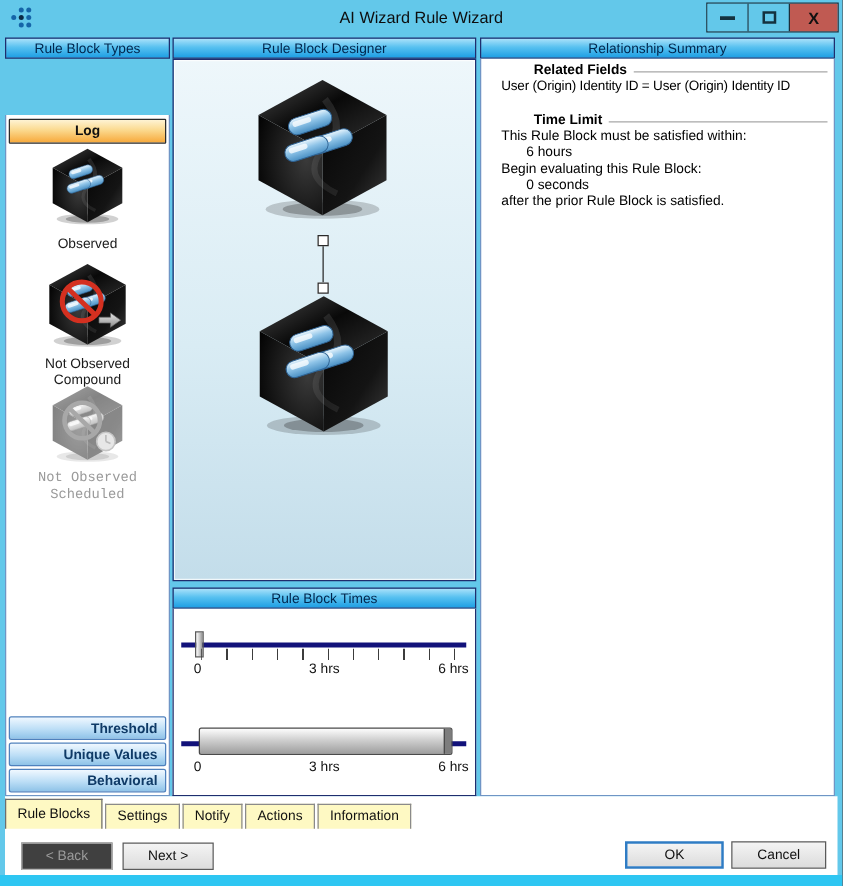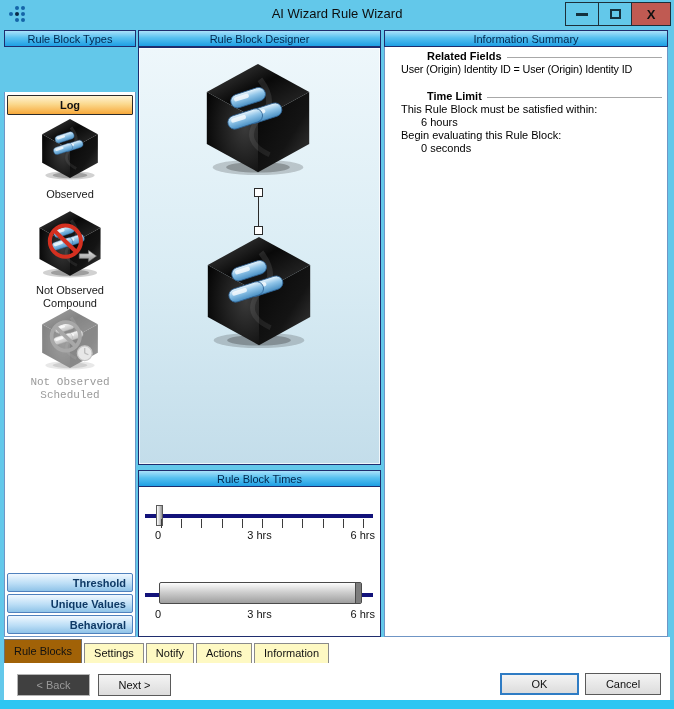--- a/index.html
+++ b/index.html
@@ -84,21 +84,21 @@
   .sec-title .rule{flex:1;height:1px;background:#a8a8a8;margin-left:5px;margin-top:1px;}
   .sec-gap{height:14px;}
   .indent1{padding-left:10px;white-space:nowrap;}
   .indent2{padding-left:30px;white-space:nowrap;}
   .rf-value{font-size:10.8px;letter-spacing:-0.15px;}
   
   .footer{position:absolute;left:4px;top:637px;width:666px;height:63px;background:#ffffff;}
   .tabs{position:absolute;left:0;top:1px;height:25px;display:flex;align-items:flex-end;}
   .tab{height:20px;line-height:19px;padding:0 9px;font-size:11px;color:#111;background:#fef9c3;
        border:1px solid #8a8a8a;border-bottom:none;margin-right:2px;cursor:default;}
-  .tab.active{height:24px;line-height:23px;background:#a16207;border-color:#6e6e6e;}
+  .tab.active{height:24px;line-height:23px;background:#fef9c3;border-color:#6e6e6e;}
   .btn{position:absolute;height:22px;font-size:11px;color:#111;text-align:center;
        background:linear-gradient(180deg,#f4f4f4,#dcdcdc);border:1px solid #5a5a5a;
        font-family:"Liberation Sans",sans-serif;}
   #btn-back{left:13px;top:37px;width:73px;color:#9a9a9a;border-color:#b5b5b5;background:#404040;}
   #btn-next{left:94px;top:37px;width:73px;}
   #btn-ok{left:496px;top:36px;width:79px;border:2px solid #2f7cc4;}
   #btn-cancel{left:581px;top:36px;width:76px;}
   .bottom-strip{position:absolute;left:0;bottom:0;width:674px;height:9px;background:var(--bottom-strip,#2ec6f2);}
   .svgdefs{position:absolute;width:0;height:0;overflow:hidden;}
 </style>
@@ -253,36 +253,37 @@
 
       <div class="track" id="track2"></div>
       <div class="range-bar"></div>
       <span class="slider-label lab-row2 lab-0">0</span>
       <span class="slider-label lab-row2 lab-3">3 hrs</span>
       <span class="slider-label lab-row2 lab-6">6 hrs</span>
     </div>
   </div>
 
   <div class="right-panel">
-    <div class="panel-header">Information Summary</div>
+    <div class="panel-header">Relationship Summary</div>
     <div class="summary-body">
       <div class="sec-title">
         <span>Related Fields</span>
           <span class="rule"></span>
       </div>
       <div class="indent1 rf-value">User (Origin) Identity ID = User (Origin) Identity ID</div>
       <div class="sec-gap"></div>
       <div class="sec-title">
         <span>Time Limit</span>
           <span class="rule"></span>
       </div>
       <div class="indent1">This Rule Block must be satisfied within:</div>
       <div class="indent2">6 hours</div>
       <div class="indent1">Begin evaluating this Rule Block:</div>
       <div class="indent2">0 seconds</div>
+      <div class="indent1">after the prior Rule Block is satisfied.</div>
     </div>
   </div>
 
   <div class="footer">
     <div class="tabs">
       <div class="tab active">Rule Blocks</div>
       <div class="tab">Settings</div>
       <div class="tab">Notify</div>
       <div class="tab">Actions</div>
       <div class="tab">Information</div>

